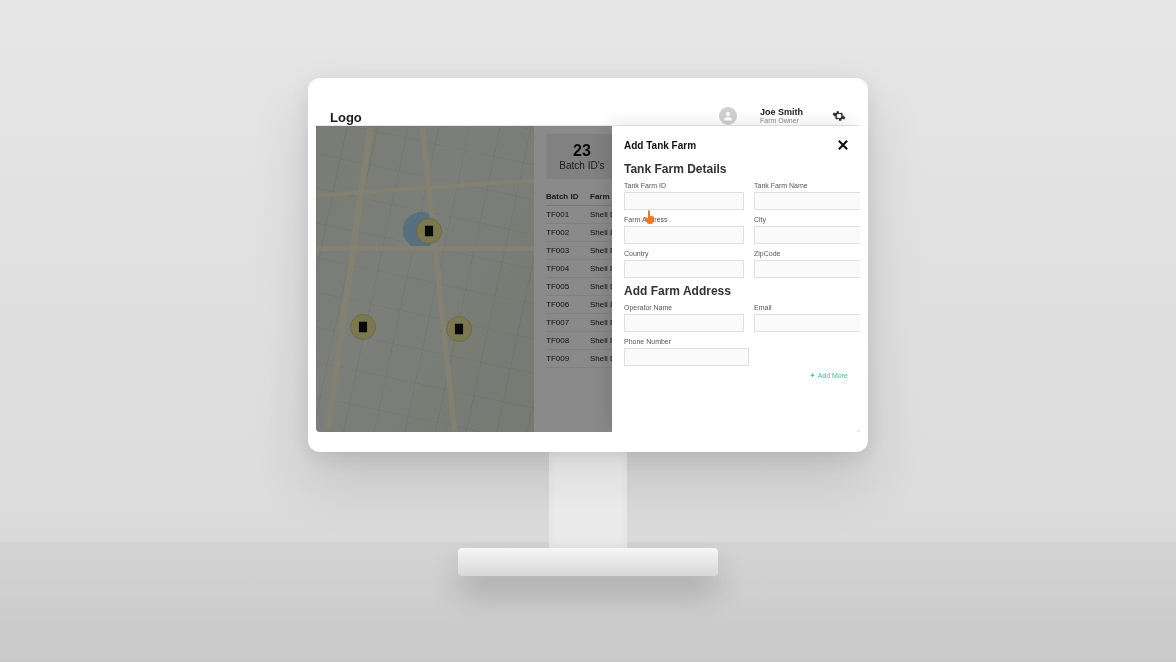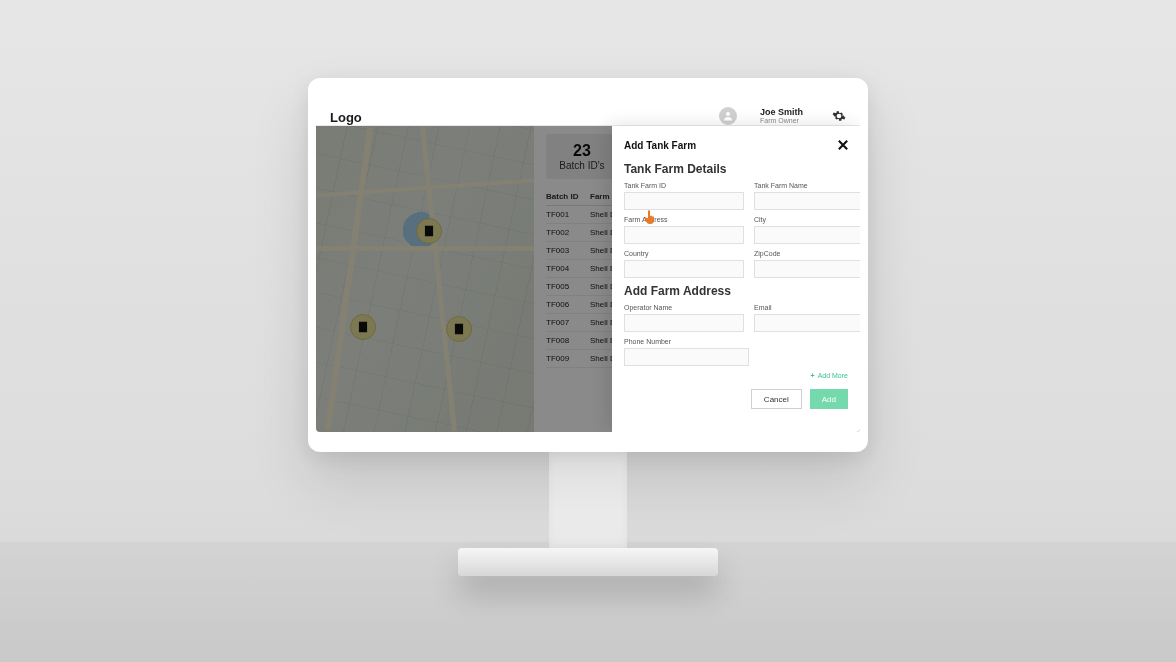--- a/index.html
+++ b/index.html
@@ -314,24 +314,20 @@
               </div>
             <div class="field full">
                 <label>Phone Number</label>
                 <input style="">
               </div>
           </div>
           <div class="add-more">
             <span class="add-plus">+</span>
             <span>Add More</span>
           </div>
-          <div class="actions">
-            <button class="btn btn-cancel">Cancel</button>
-            <button class="btn btn-add">Add</button>
-          </div>
         </div>
       </div>
 
     </div>
   </div>
   <div class="neck"></div>
   <div class="base"></div>
 </div>
 
 </body></html>

